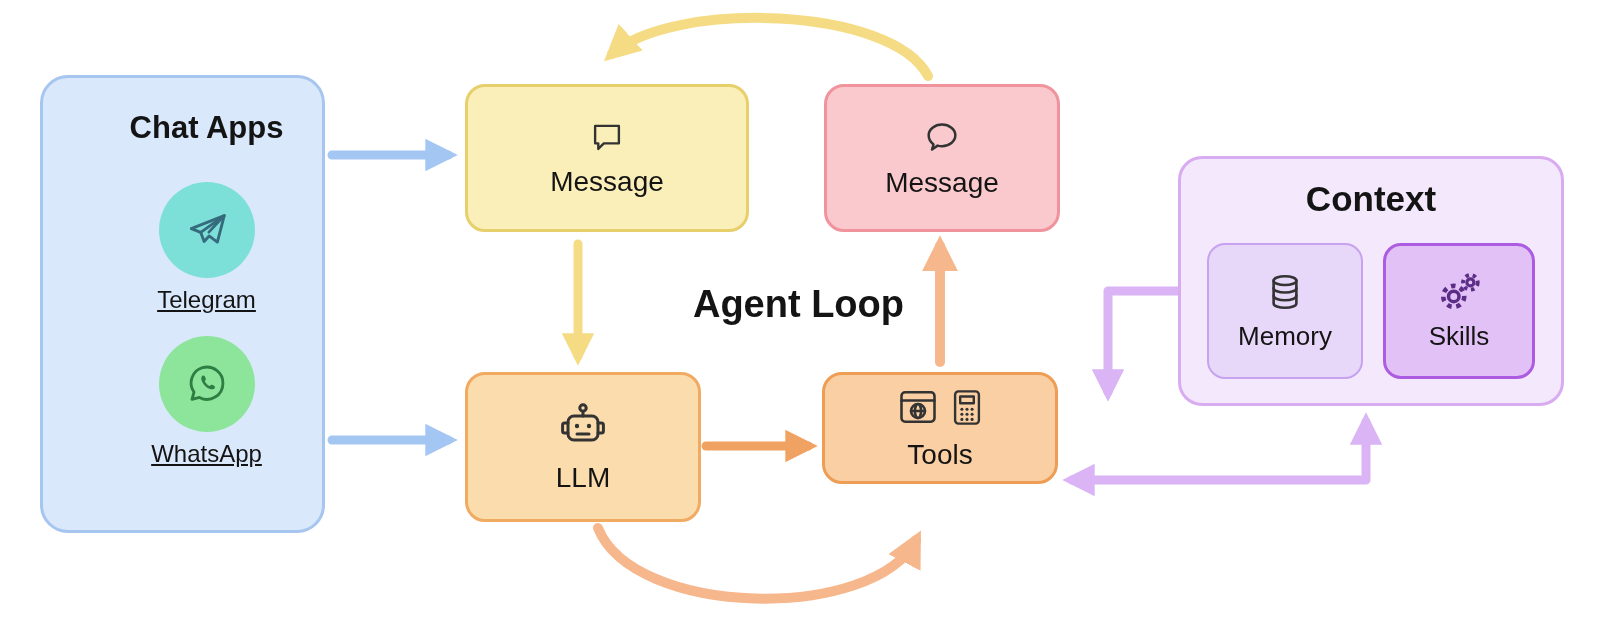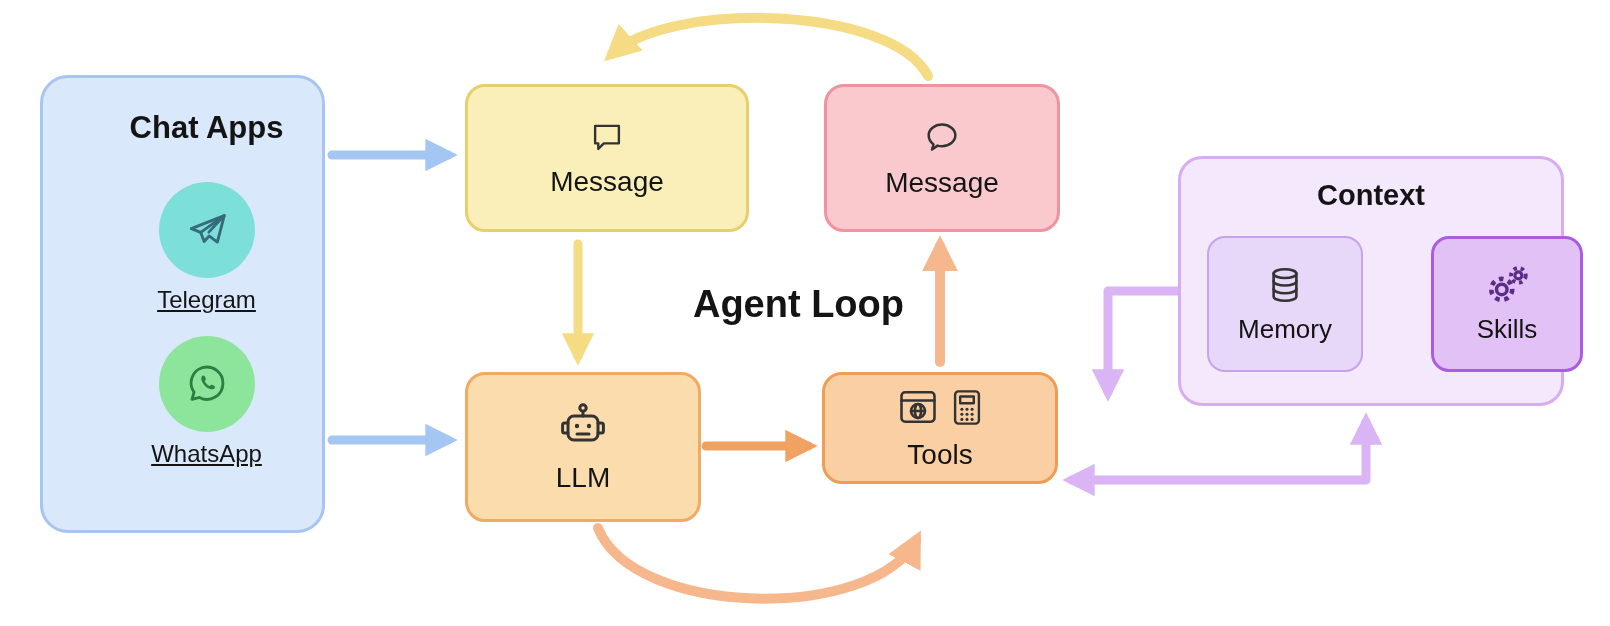--- a/index.html
+++ b/index.html
@@ -38,25 +38,25 @@
   .tools-icons { display: flex; align-items: center; gap: 10px; }
 
   .agent-loop { left: 604px; top: 283px; width: 300px; text-align: right; font-size: 38px; font-weight: 600; }
 
   
   .panel-context {
     left: 1178px; top: 156px; width: 386px; height: 250px;
     background: var(--context-bg); border: 3px solid var(--context-border);
     border-radius: 24px; display: flex; flex-direction: column; align-items: center;
   }
-  .context-title { margin-top: 20px; font-size: 29px; font-weight: 600; }
+  .context-title { margin-top: 20px; font-size: 35px; font-weight: 600; }
   .context-row { display: flex; gap: 20px; margin-top: 24px; }
   .sub-node {
     width: 156px; height: 136px; border-radius: 18px;
-    display: flex; flex-direction: column; align-items: center; justify-content: center; gap: 4px; margin-left: 48px;
+    display: flex; flex-direction: column; align-items: center; justify-content: center; gap: 4px;
   }
   .sub-memory { background: var(--memory-bg); border: 2px solid var(--memory-border); }
   .sub-skills { background: var(--skills-bg); border: 3px solid var(--skills-border); width: 152px; }
   .sub-label { font-size: 26px; }
 </style>
 </head>
 <body>
 
 <div class="canvas">
 

